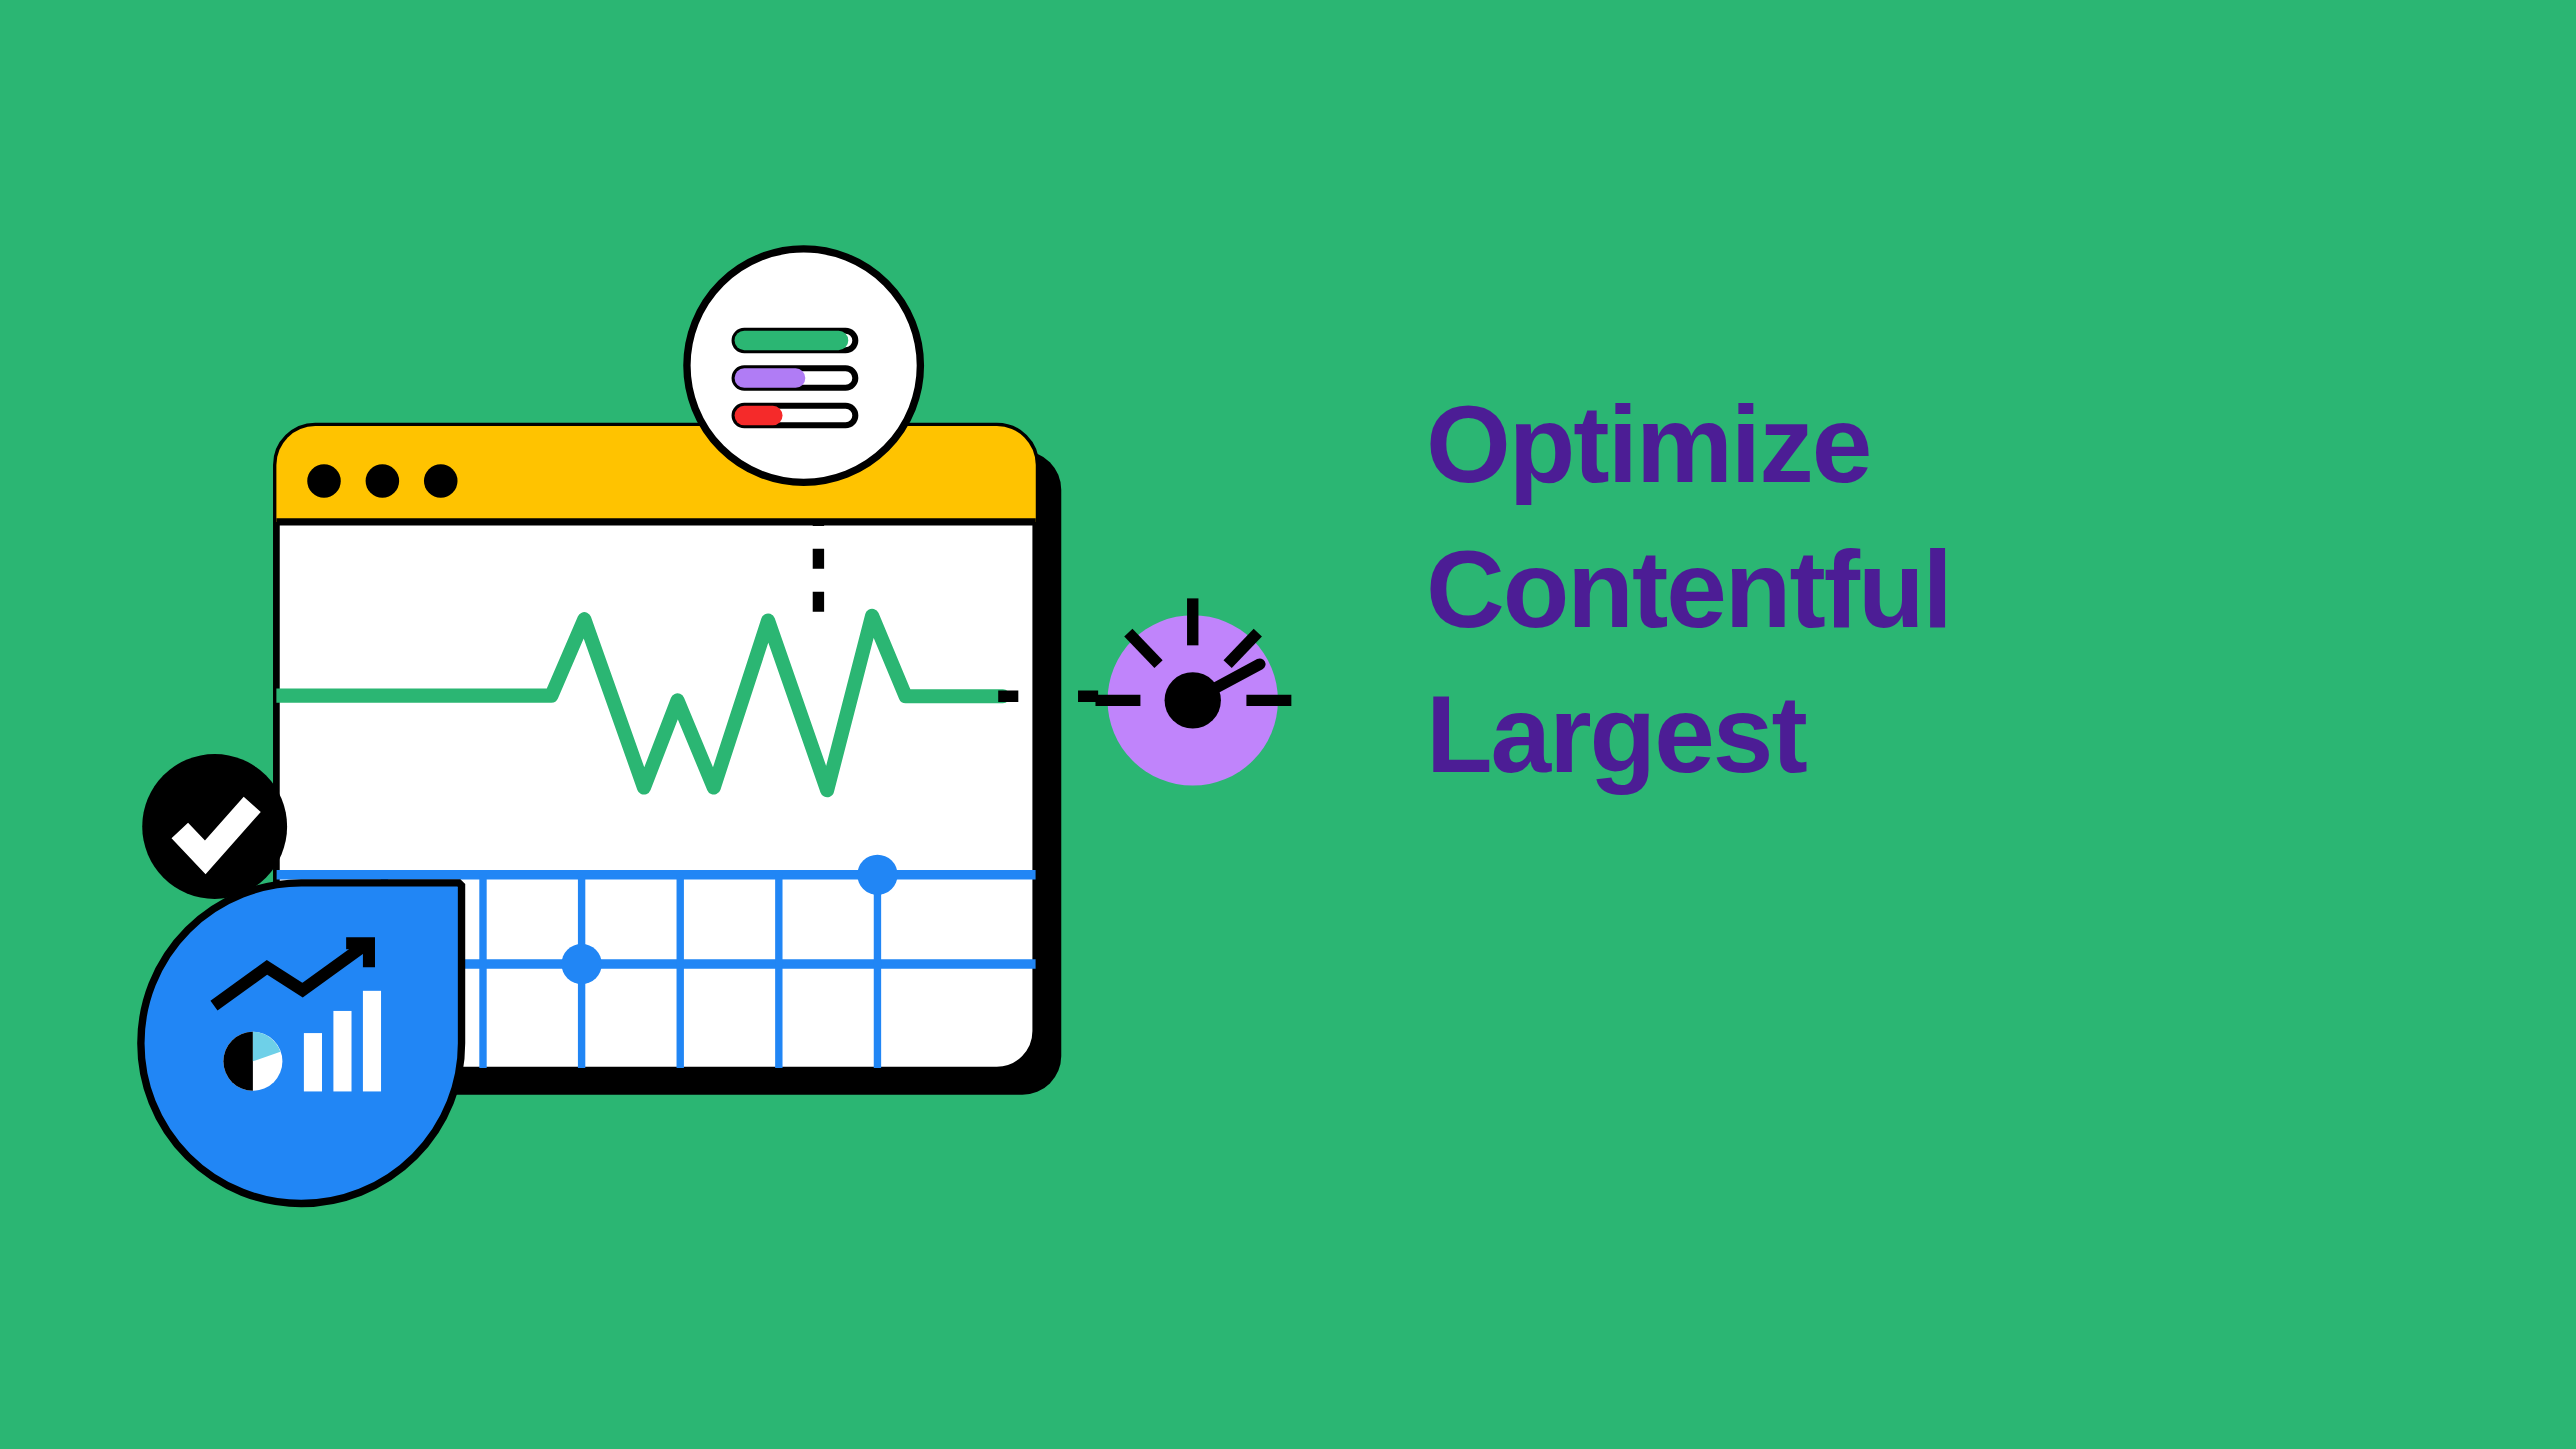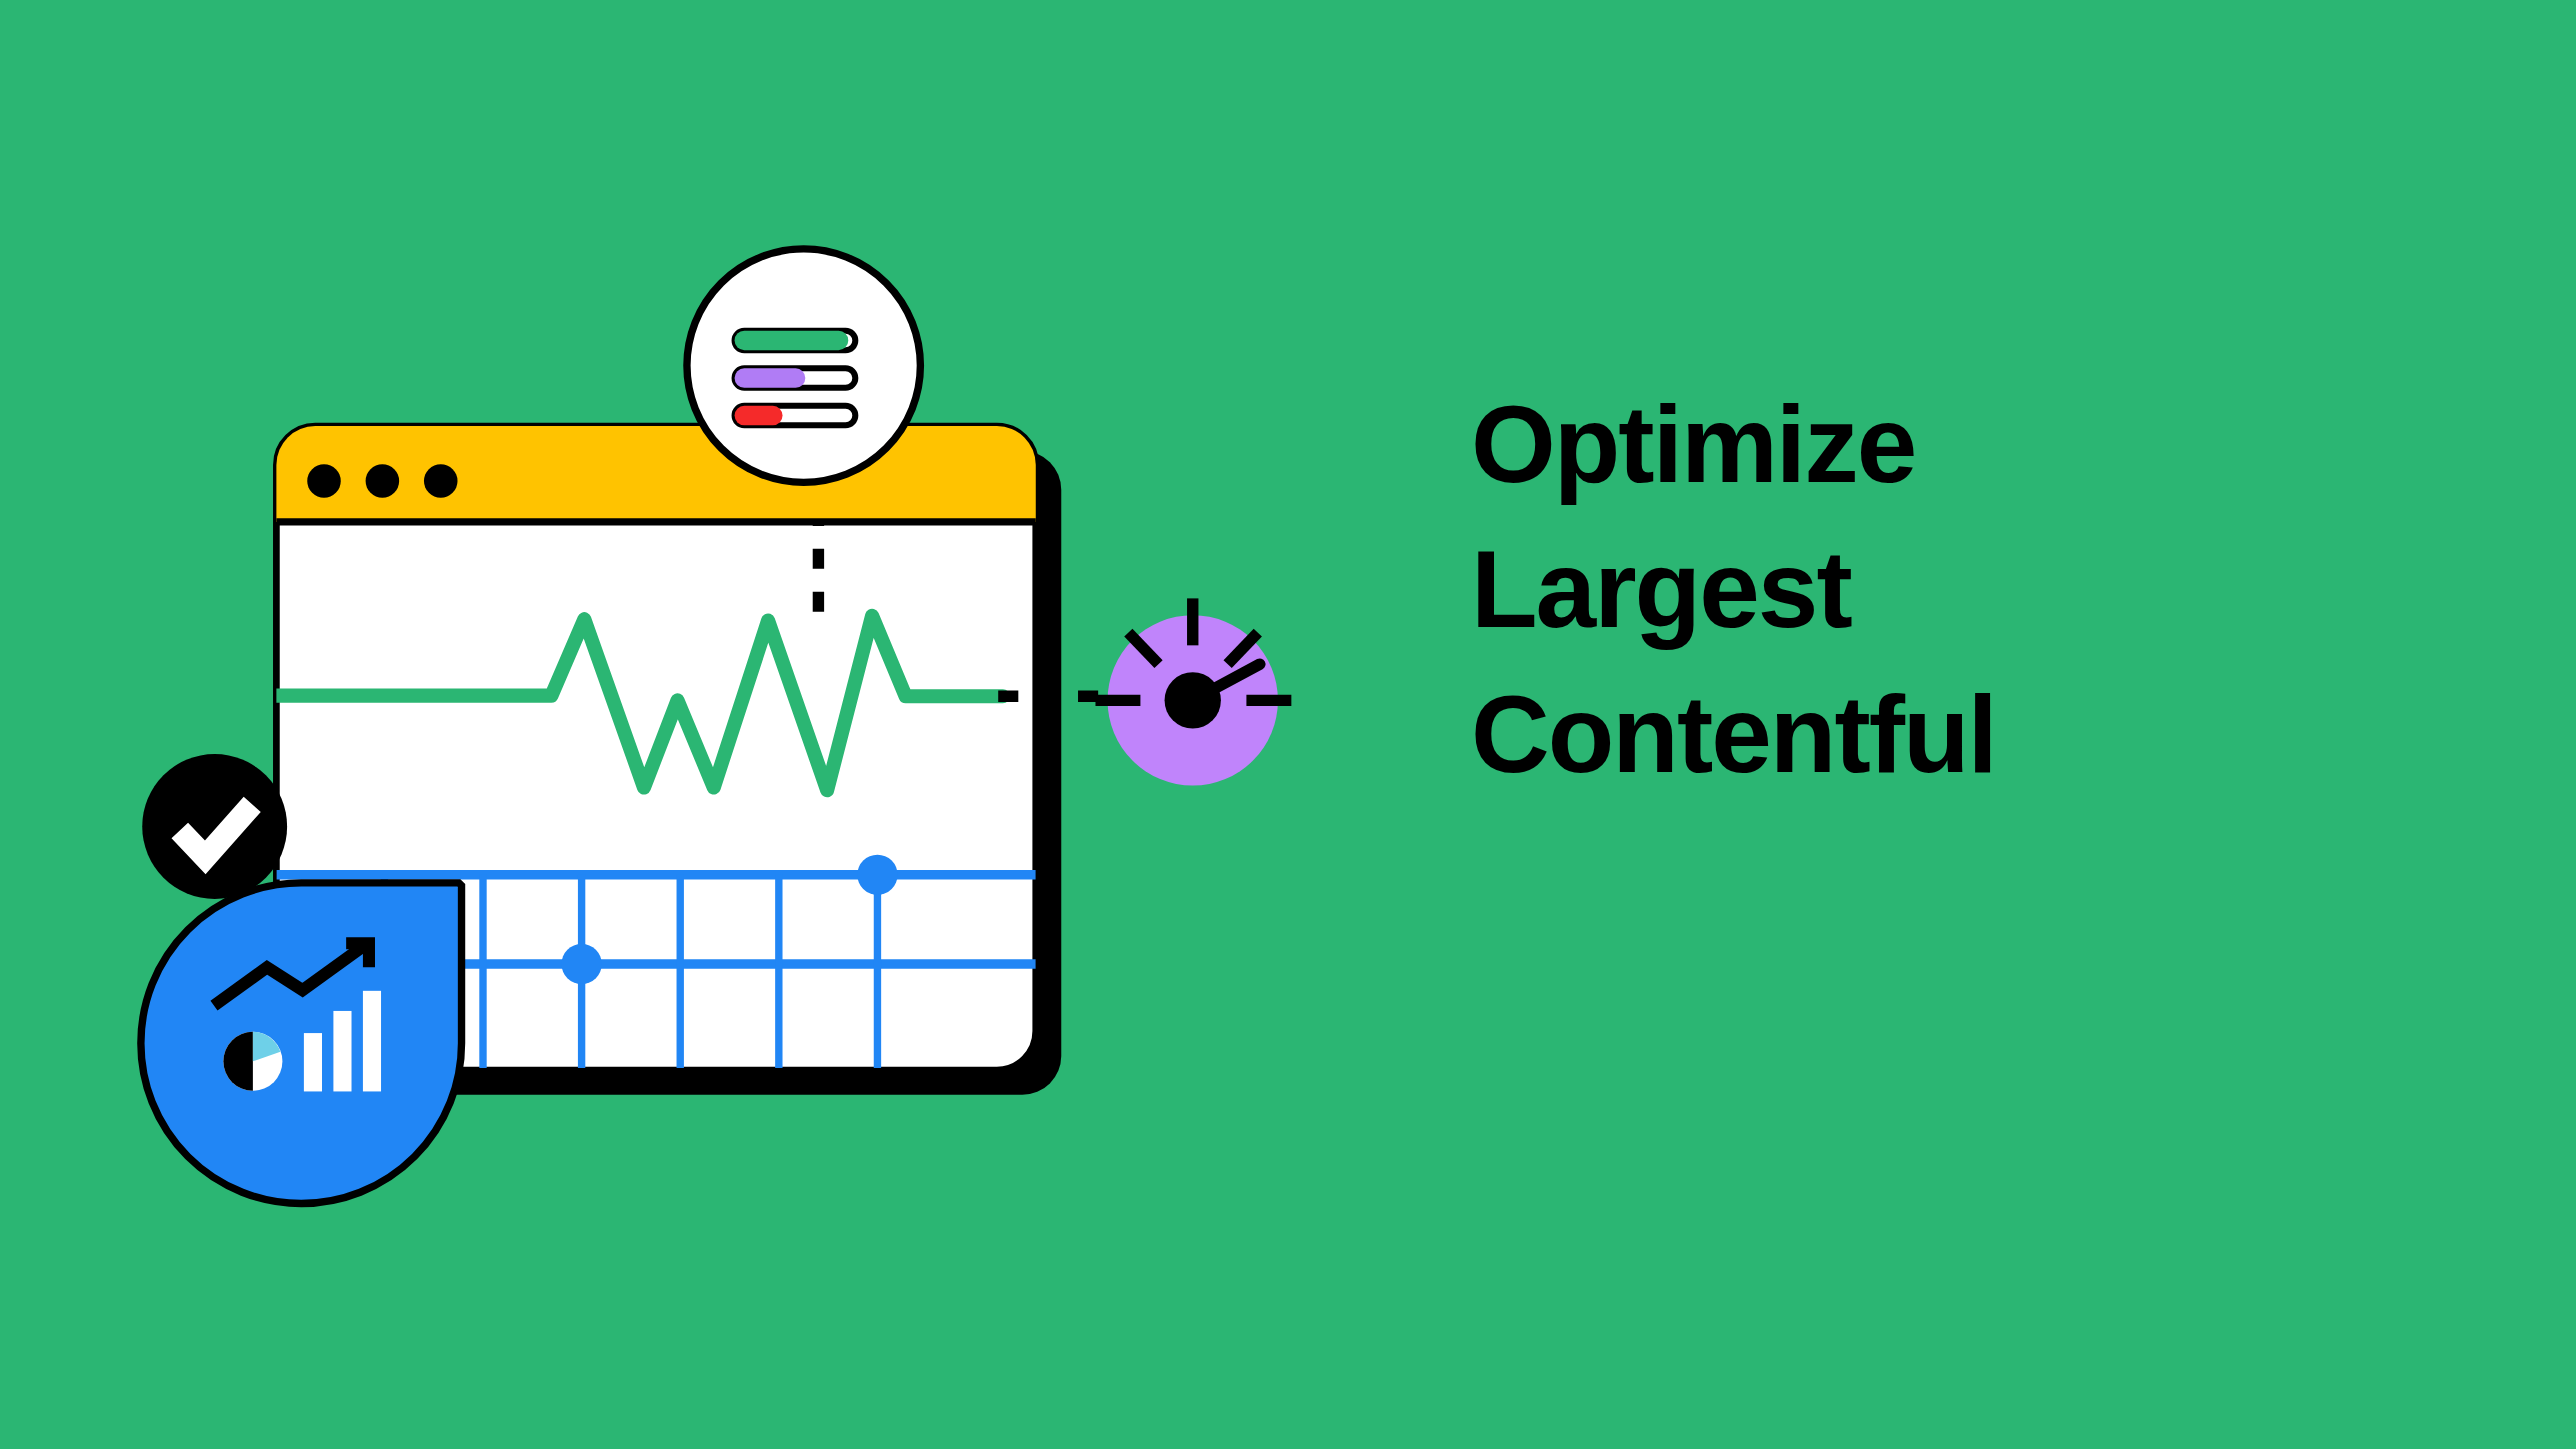--- a/index.html
+++ b/index.html
@@ -21,24 +21,24 @@
   }
   #artboard {
     position: absolute;
     left: 0;
     top: 0;
     width: 2576px;
     height: 1449px;
   }
   .headline {
     position: absolute;
-    left: 1471px;
+    left: 1426px;
     top: 372px;
     width: 1006px;
-    color: #000000;
+    color: #4c1d95;
     font-family: "Liberation Sans", sans-serif;
     font-weight: bold;
     font-size: 109px;
     line-height: 1.33;
     letter-spacing: -2px;
   }
   .headline-line {
     display: block;
     white-space: nowrap;
   }
@@ -143,18 +143,18 @@
       </g>
 
       <rect x="453" y="1540" width="27" height="87" fill="#ffffff"></rect>
       <rect x="497" y="1507" width="27" height="120" fill="#ffffff"></rect>
       <rect x="541" y="1477" width="27" height="150" fill="#ffffff"></rect>
     </g>
   </svg>
 
   <div class="headline">
     <span class="headline-line">Optimize</span>
+    <span class="headline-line">Contentful</span>
     <span class="headline-line">Largest</span>
-    <span class="headline-line">Contentful</span>
   </div>
 
 </div>
 
 
 </body></html>

